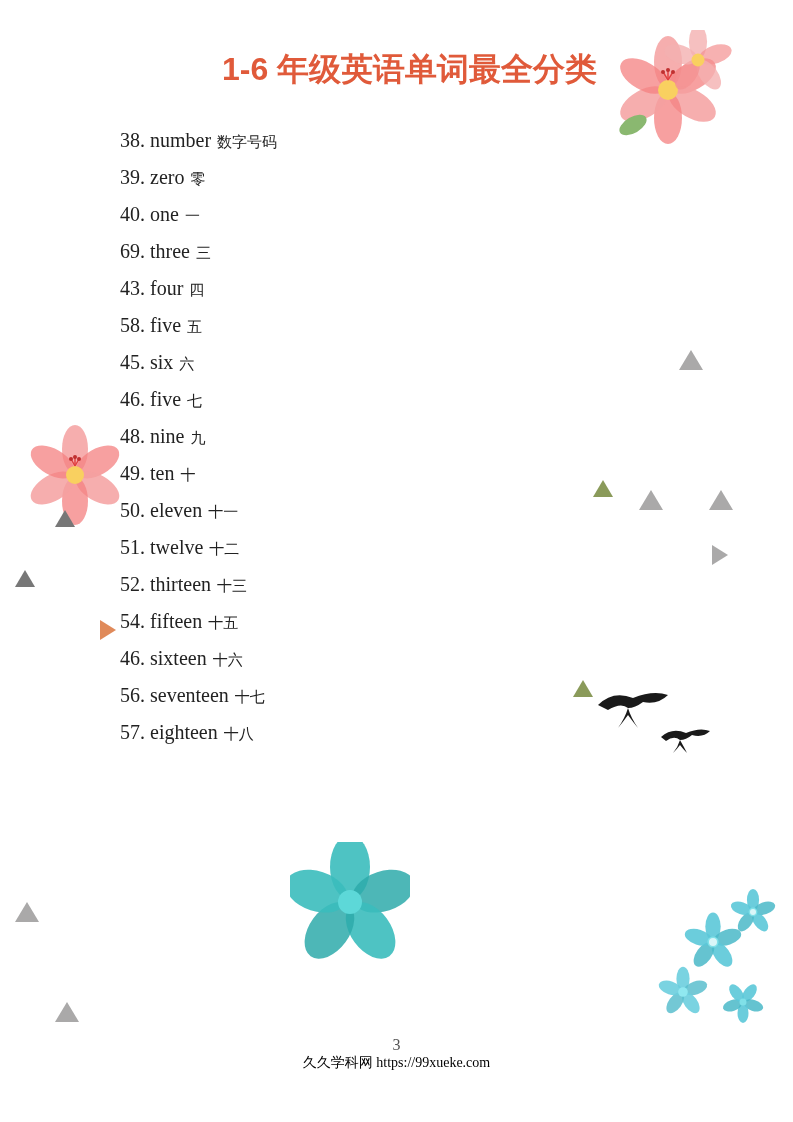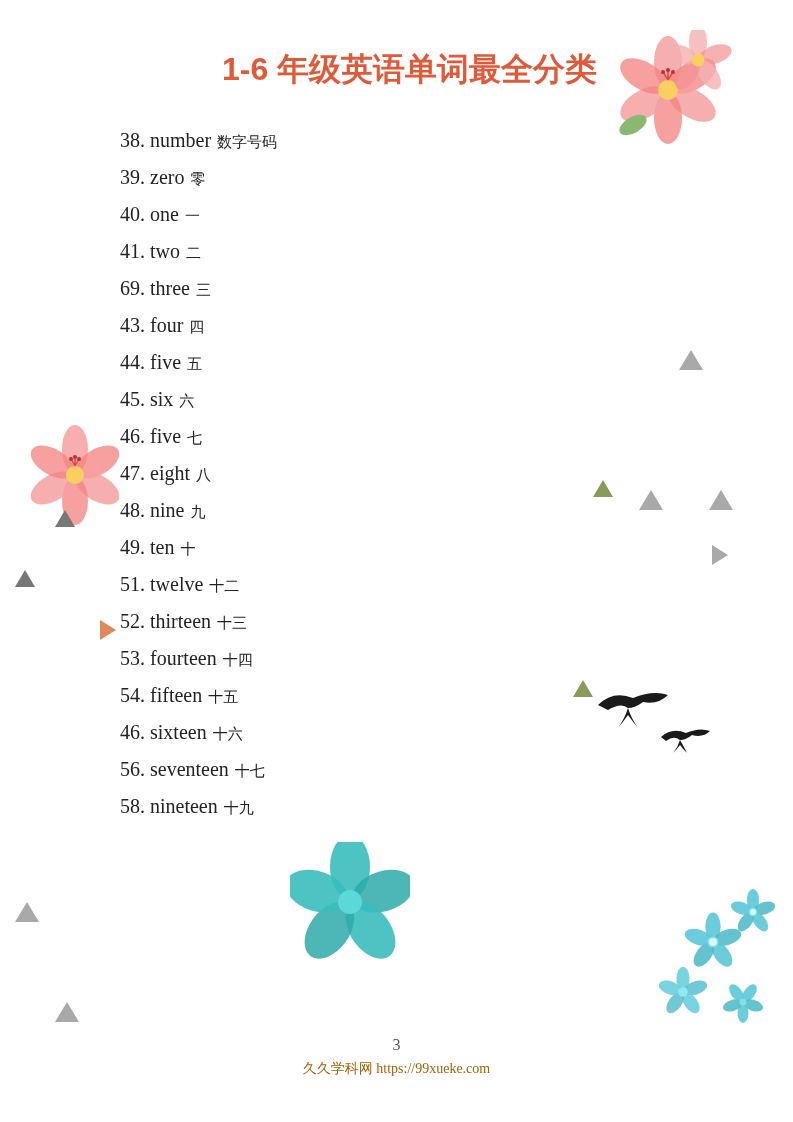--- a/index.html
+++ b/index.html
@@ -53,23 +53,23 @@
       text-align: center;
       font-size: 16px;
       color: #555;
       position: absolute;
       bottom: 68px;
       width: 100%;
     }
     .footer-text {
       text-align: center;
       font-size: 14px;
-      color: #a16207;
-      position: absolute;
-      bottom: 44px;
+      color: #000000;
+      position: absolute;
+      bottom: 50px;
       width: 100%;
     }
 
     
     
     .deco-flower-top-right {
       position: absolute;
       top: 30px;
       right: 60px;
       width: 130px;
@@ -153,36 +153,34 @@
 <body>
 
 <div class="page">
 
   <div class="title">1-6 年级英语单词最全分类</div>
 
   <div class="word-list">
   <div class="word-item"><span class="num">38.</span> <span class="english">number</span><span class="chinese">数字号码</span></div>
       <div class="word-item"><span class="num">39.</span> <span class="english">zero</span><span class="chinese">零</span></div>
       <div class="word-item"><span class="num">40.</span> <span class="english">one</span><span class="chinese">一</span></div>
-      <div class="word-item"><span class="num">41.</span> <span class="english">two</span><span class="chinese">二</span></div>
       <div class="word-item"><span class="num">69.</span> <span class="english">three</span><span class="chinese">三</span></div>
       <div class="word-item"><span class="num">43.</span> <span class="english">four</span><span class="chinese">四</span></div>
-      <div class="word-item"><span class="num">44.</span> <span class="english">five</span><span class="chinese">五</span></div>
+      <div class="word-item"><span class="num">58.</span> <span class="english">five</span><span class="chinese">五</span></div>
       <div class="word-item"><span class="num">45.</span> <span class="english">six</span><span class="chinese">六</span></div>
       <div class="word-item"><span class="num">46.</span> <span class="english">five</span><span class="chinese">七</span></div>
-      <div class="word-item"><span class="num">47.</span> <span class="english">eight</span><span class="chinese">八</span></div>
       <div class="word-item"><span class="num">48.</span> <span class="english">nine</span><span class="chinese">九</span></div>
       <div class="word-item"><span class="num">49.</span> <span class="english">ten</span><span class="chinese">十</span></div>
+      <div class="word-item"><span class="num">50.</span> <span class="english">eleven</span><span class="chinese">十一</span></div>
       <div class="word-item"><span class="num">51.</span> <span class="english">twelve</span><span class="chinese">十二</span></div>
       <div class="word-item"><span class="num">52.</span> <span class="english">thirteen</span><span class="chinese">十三</span></div>
-      <div class="word-item"><span class="num">53.</span> <span class="english">fourteen</span><span class="chinese">十四</span></div>
       <div class="word-item"><span class="num">54.</span> <span class="english">fifteen</span><span class="chinese">十五</span></div>
       <div class="word-item"><span class="num">46.</span> <span class="english">sixteen</span><span class="chinese">十六</span></div>
       <div class="word-item"><span class="num">56.</span> <span class="english">seventeen</span><span class="chinese">十七</span></div>
-      <div class="word-item"><span class="num">58.</span> <span class="english">nineteen</span><span class="chinese">十九</span></div>
+      <div class="word-item"><span class="num">57.</span> <span class="english">eighteen</span><span class="chinese">十八</span></div>
     </div>
 
   <div class="deco-flower-top-right">
     <svg viewBox="0 0 130 120" xmlns="http://www.w3.org/2000/svg">
 
       <g transform="translate(65,60)">
         <ellipse cx="0" cy="-28" rx="14" ry="26" fill="#f4a0a0" opacity="0.85" transform="rotate(0)"></ellipse>
         <ellipse cx="0" cy="-28" rx="14" ry="26" fill="#f48080" opacity="0.75" transform="rotate(60)"></ellipse>
         <ellipse cx="0" cy="-28" rx="14" ry="26" fill="#f4a0a0" opacity="0.85" transform="rotate(120)"></ellipse>
         <ellipse cx="0" cy="-28" rx="14" ry="26" fill="#f48080" opacity="0.75" transform="rotate(180)"></ellipse>

